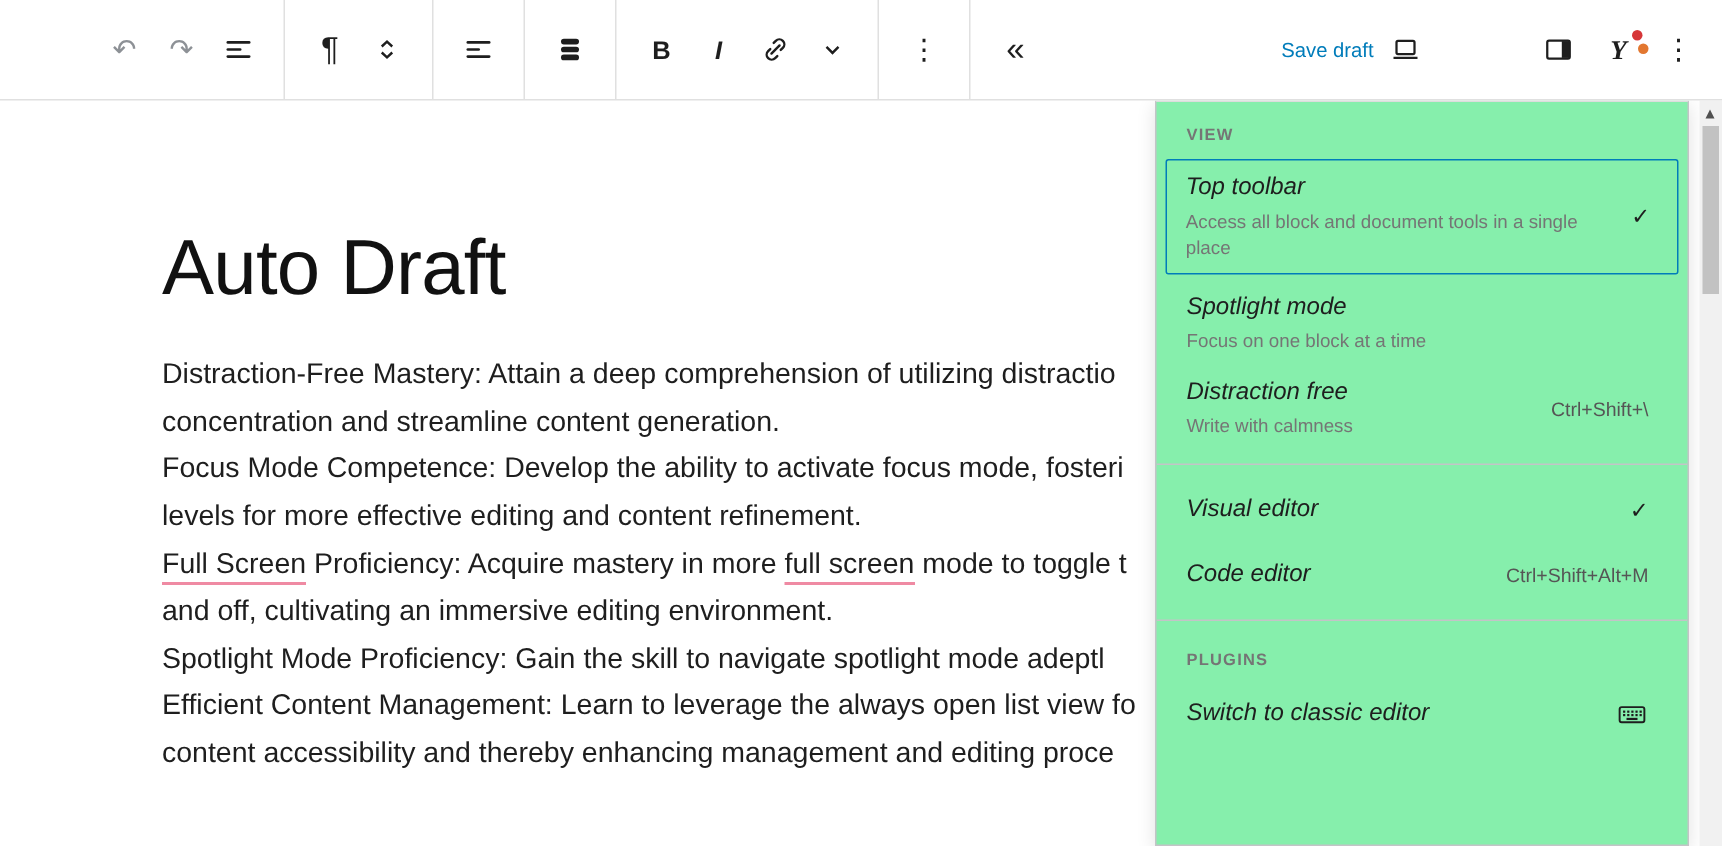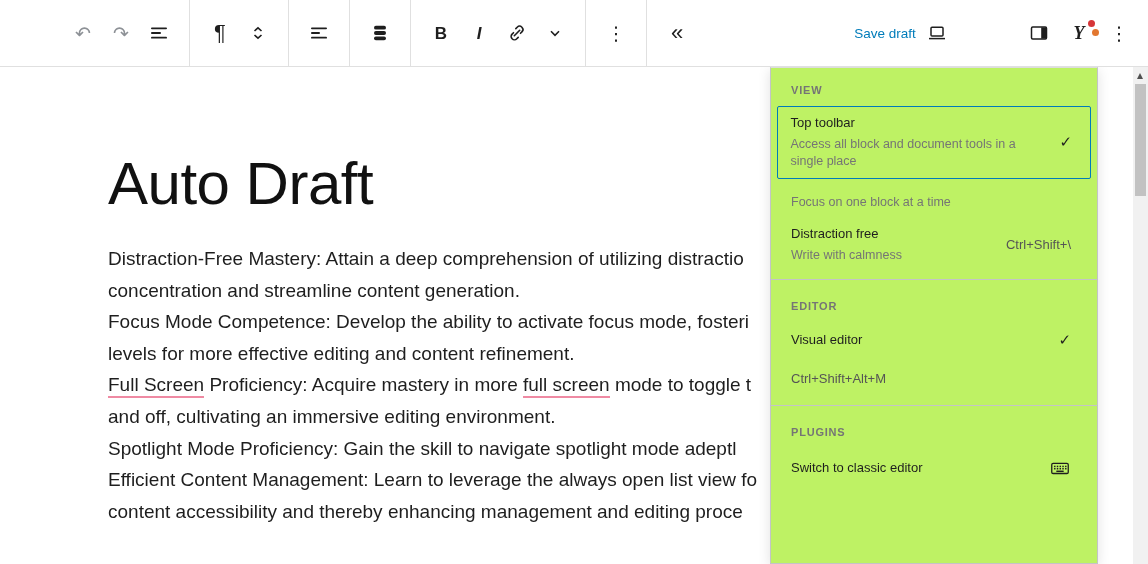--- a/index.html
+++ b/index.html
@@ -39,35 +39,35 @@
     border-radius:2px;font-size:13.5px;margin:0 8px;
   }
   .yoast{position:relative;}
   .yoast .y{font-size:18px;font-weight:700;font-style:italic;font-family:"Liberation Serif",serif;}
   .dot{position:absolute;width:7px;height:7px;border-radius:50%;}
   .dot.red{background:#d63638;top:6px;right:3px;}
   .dot.orange{background:#e27730;top:15px;right:-1px;}
   svg.ic{display:block;}
   
   .content{position:absolute;top:67px;left:0;right:15px;bottom:0;padding:84px 0 0 108px;overflow:hidden;z-index:1;}
-  .doc-title{font-size:60px;font-weight:400;letter-spacing:-.5px;line-height:1.1;margin:0 0 26px 0;color:#111;}
+  .doc-title{font-size:52px;font-weight:400;letter-spacing:-.5px;line-height:1.1;margin:0 0 26px 0;color:#111;}
   .pline{font-size:19px;line-height:31.6px;white-space:nowrap;color:var(--text);}
   .spell{border-bottom:2px solid var(--pink);padding-bottom:1px;text-align:right;}
   
   .menu{
-    position:absolute;top:67px;left:770px;width:328px;bottom:0;background:#bef264;
+    position:absolute;top:67px;left:770px;width:356px;bottom:0;background:#86efac;
     border:1px solid #c3c4c7;border-top-color:#ddd;box-shadow:0 3px 12px rgba(0,0,0,.12);
     overflow:hidden;z-index:8;padding-top:4px;
   }
   .menu-header{padding:12px 26px 8px 20px;font-size:11px;font-weight:600;letter-spacing:.8px;text-transform:uppercase;color:var(--gray);}
   .menu-item{display:flex;align-items:center;gap:10px;padding:7px 26px 7px 20px;cursor:pointer;}
   .menu-item.single{padding-top:11px;padding-bottom:11px;}
   .menu-item.focused{border:1.5px solid var(--blue);border-radius:2px;margin:2px 6px 4px;padding:7px 18px 7px 12.5px;}
   .item-main{flex:1;min-width:0;}
-  .item-title{font-size:13px;line-height:1.35;color:var(--text);}
+  .item-title{font-size:16px;line-height:1.35;color:var(--text);font-style:italic;}
   .menu-item.linkish .item-title{color:var(--link);}
   .item-desc{font-size:12.5px;line-height:1.4;margin-top:4px;color:var(--gray);}
   .item-right{font-size:13px;color:#555;white-space:nowrap;}
   .menu-item.linkish .item-right{color:var(--link);}
   .check{font-size:15px;color:var(--text);}
   .menu-divider{height:1px;background:#c3c4c7;margin:8px 0;}
   
   .scrollbar{position:absolute;top:67px;right:0;bottom:0;width:15px;background:#f1f1f1;z-index:9;}
   .sb-arrow{position:absolute;top:6px;left:4px;width:0;height:0;border-left:3.5px solid transparent;border-right:3.5px solid transparent;border-bottom:6px solid #505050;}
   .sb-thumb{position:absolute;top:17px;left:2px;right:2px;height:112px;background:#c2c2c2;}
@@ -180,39 +180,42 @@
       <div class="menu-header">View</div>
       <div class="menu-item focused">
         <div class="item-main">
           <div class="item-title">Top toolbar</div>
           <div class="item-desc">Access all block and document tools in a single place</div>
         </div>
         <span class="check">✓</span>
       </div>
       <div class="menu-item">
         <div class="item-main">
+          <div class="item-title">Spotlight mode</div>
           <div class="item-desc">Focus on one block at a time</div>
         </div>
       </div>
       <div class="menu-item">
         <div class="item-main">
           <div class="item-title">Distraction free</div>
           <div class="item-desc">Write with calmness</div>
         </div>
         <span class="item-right">Ctrl+Shift+\</span>
       </div>
       <div class="menu-divider"></div>
-      <div class="menu-header">Editor</div>
       <div class="menu-item single">
         <div class="item-main">
           <div class="item-title">Visual editor</div>
         </div>
         <span class="check">✓</span>
       </div>
       <div class="menu-item single">
+        <div class="item-main">
+          <div class="item-title">Code editor</div>
+        </div>
         <span class="item-right">Ctrl+Shift+Alt+M</span>
       </div>
       <div class="menu-divider"></div>
       <div class="menu-header">Plugins</div>
       <div class="menu-item single">
         <div class="item-main">
           <div class="item-title">Switch to classic editor</div>
         </div>
         <svg width="22" height="22" viewBox="0 0 24 24">
           <rect x="3" y="7" width="18" height="11" rx="1.5" fill="none" stroke="#1e1e1e" stroke-width="1.4"></rect>

